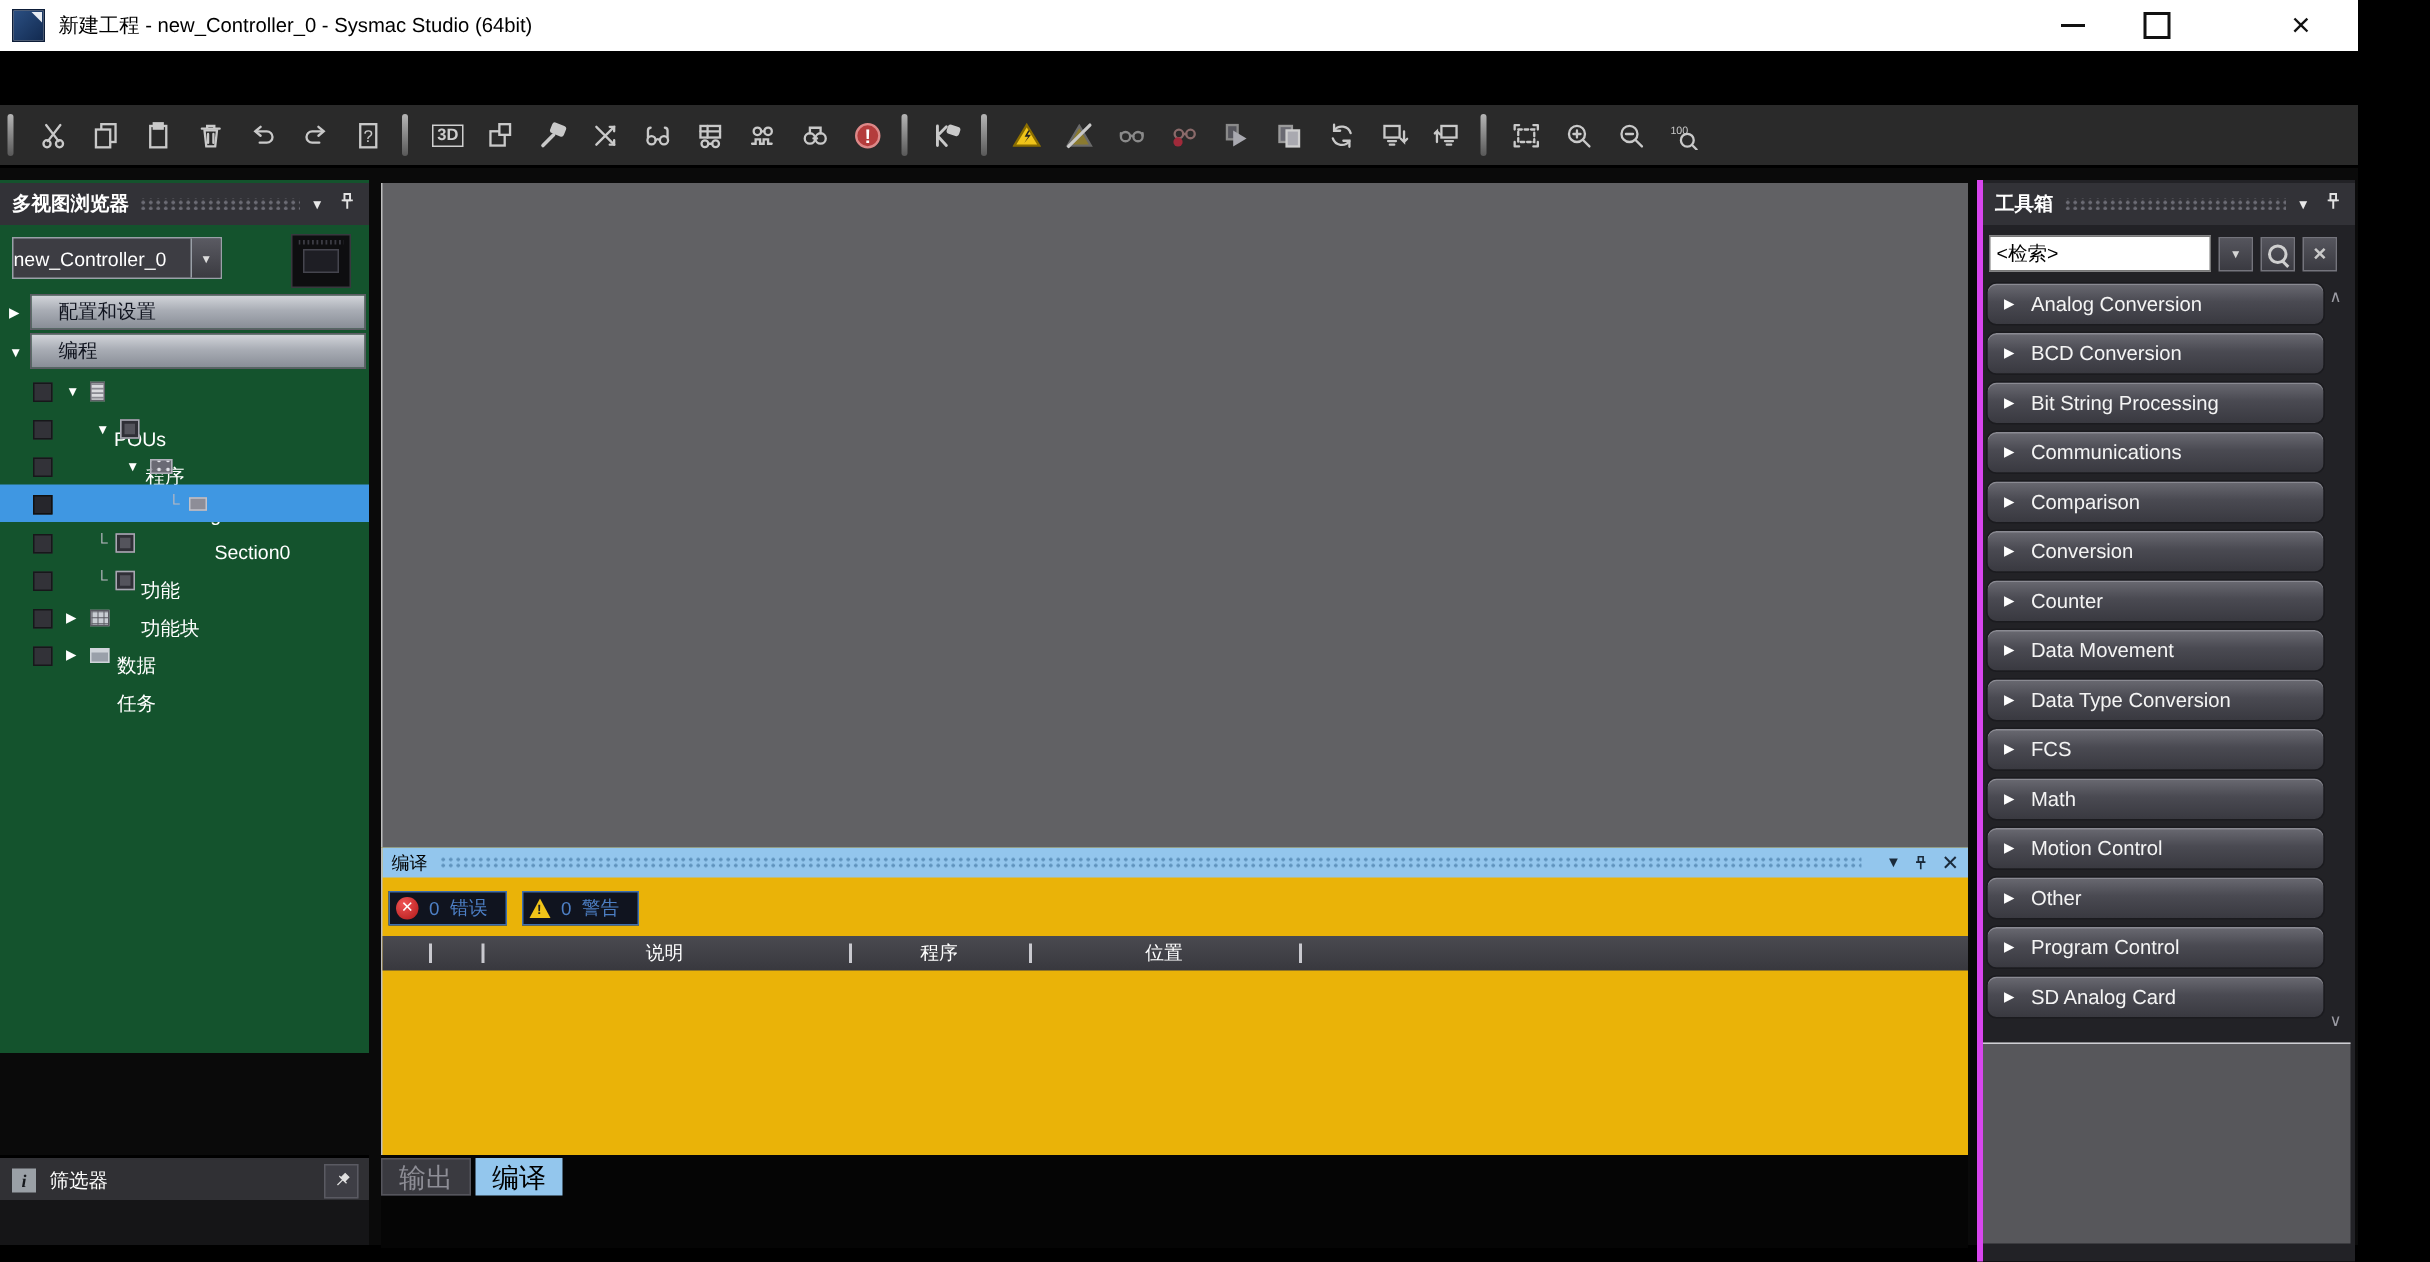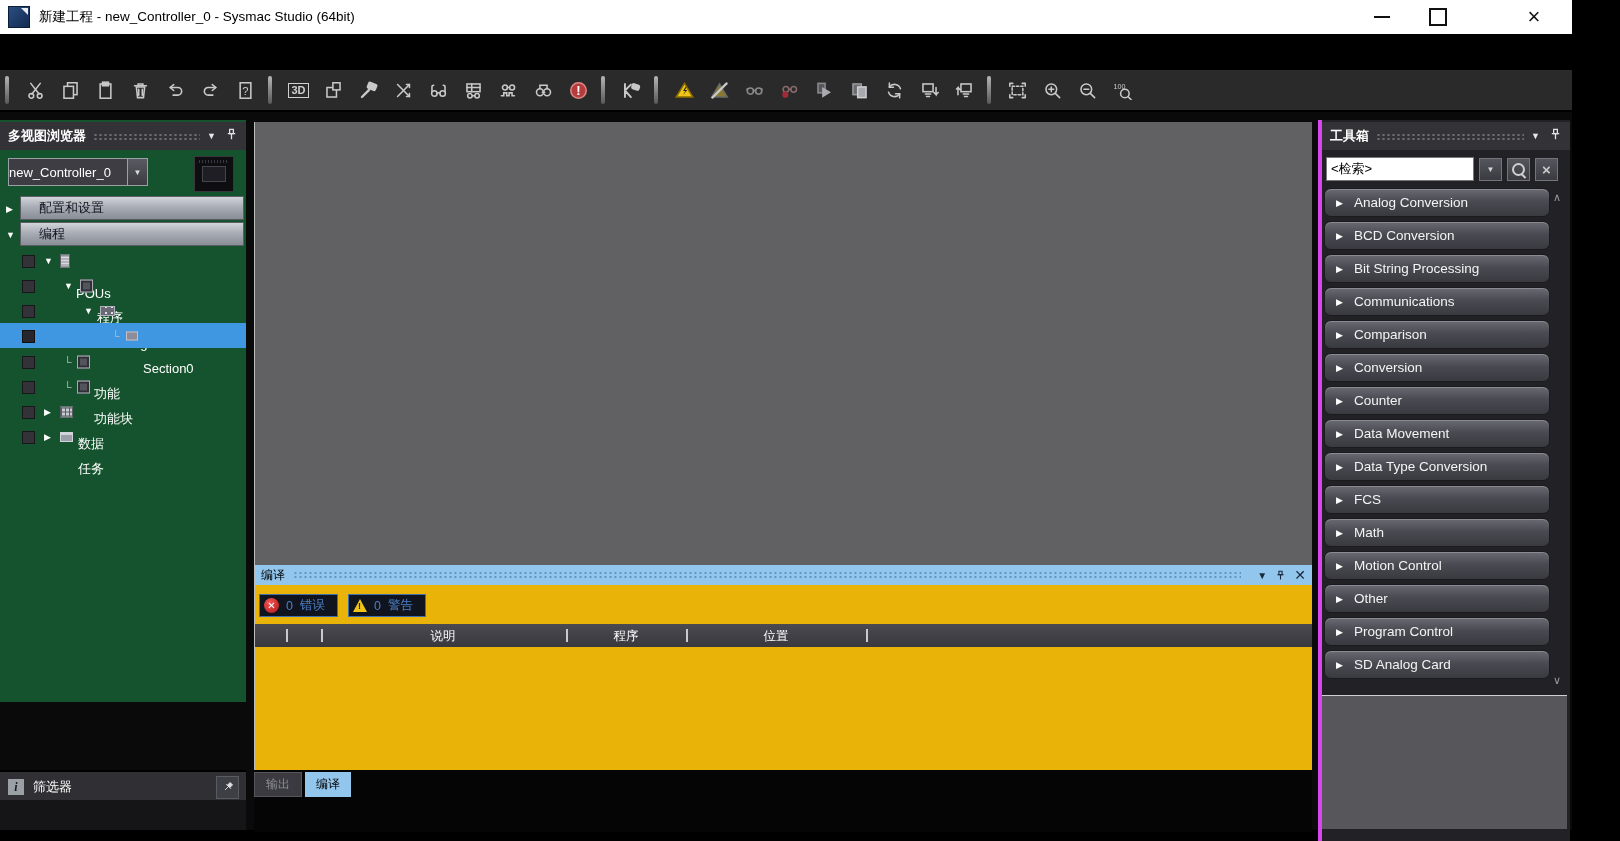--- a/index.html
+++ b/index.html
@@ -118,21 +118,21 @@
     color:#fff;font-size:10px;font-weight:bold;display:flex;align-items:center;justify-content:center;}
   .warn-ic{width:0;height:0;border-left:7px solid transparent;border-right:7px solid transparent;
     border-bottom:13px solid #f0c419;position:relative;}
   .warn-ic b{position:absolute;left:-2px;top:2px;color:#222;font-size:9px;}
   .grid-header{position:absolute;left:0;top:59px;right:0;height:23px;background:linear-gradient(#4a4a50,#38383e);
     color:#fff;font-size:12.5px;}
   .grid-header .col{position:absolute;top:50%;transform:translate(-50%,-50%);}
   .grid-header .vsep{position:absolute;top:5px;width:2px;height:13px;background:#c9c9cf;}
   .tab-strip{position:absolute;left:-1px;top:205px;right:0;height:60px;background:#050505;
     display:flex;align-items:flex-start;padding:2px 0 0 0;gap:3px;}
-  .tab{height:25px;padding:0 11px;font-size:12px;display:flex;align-items:center;}
+  .tab{height:25px;padding:0 11px;font-size:18px;display:flex;align-items:center;}
   .tab.inactive{background:#3a3a40;color:#8e8e96;border:1px solid #55555c;box-sizing:border-box;}
   .tab.active{background:#93c6ed;color:#000;}
 
   
   .right-panel{position:absolute;left:1318px;top:120px;width:252px;height:812px;background:#222226;
     border-left:4px solid #d946ef;box-sizing:border-box;}
   .search-row{position:absolute;left:4px;top:36px;right:4px;height:26px;display:flex;align-items:center;gap:5px;}
   .search-input{width:148px;height:24px;box-sizing:border-box;border:1px solid #777;background:#fff;
     color:#000;font-size:13px;padding:0 4px;font-family:inherit;}
   .sq-btn{width:23px;height:23px;background:linear-gradient(#55555d,#3a3a41);border:1px solid #74747c;

